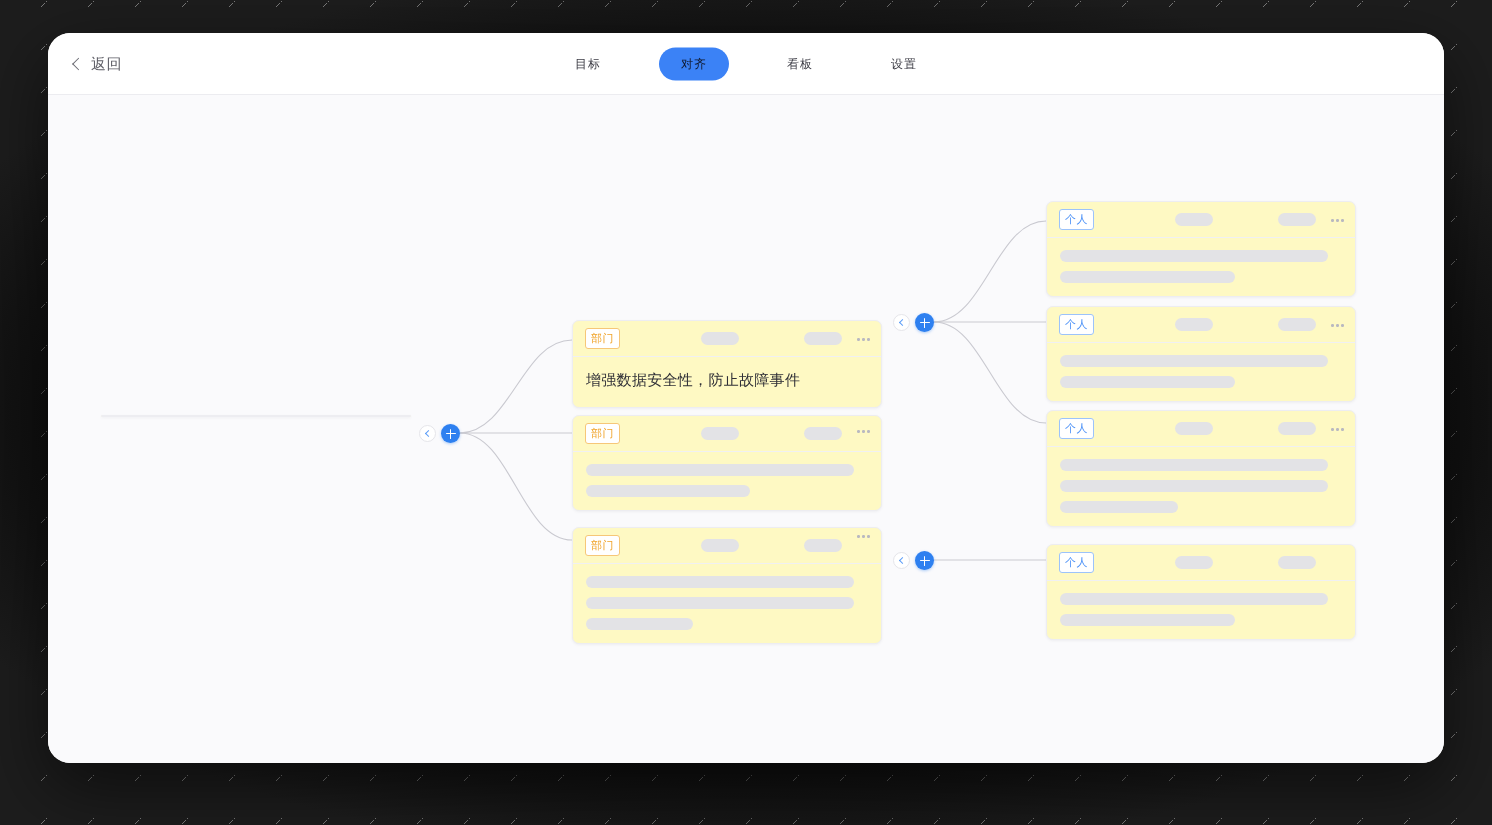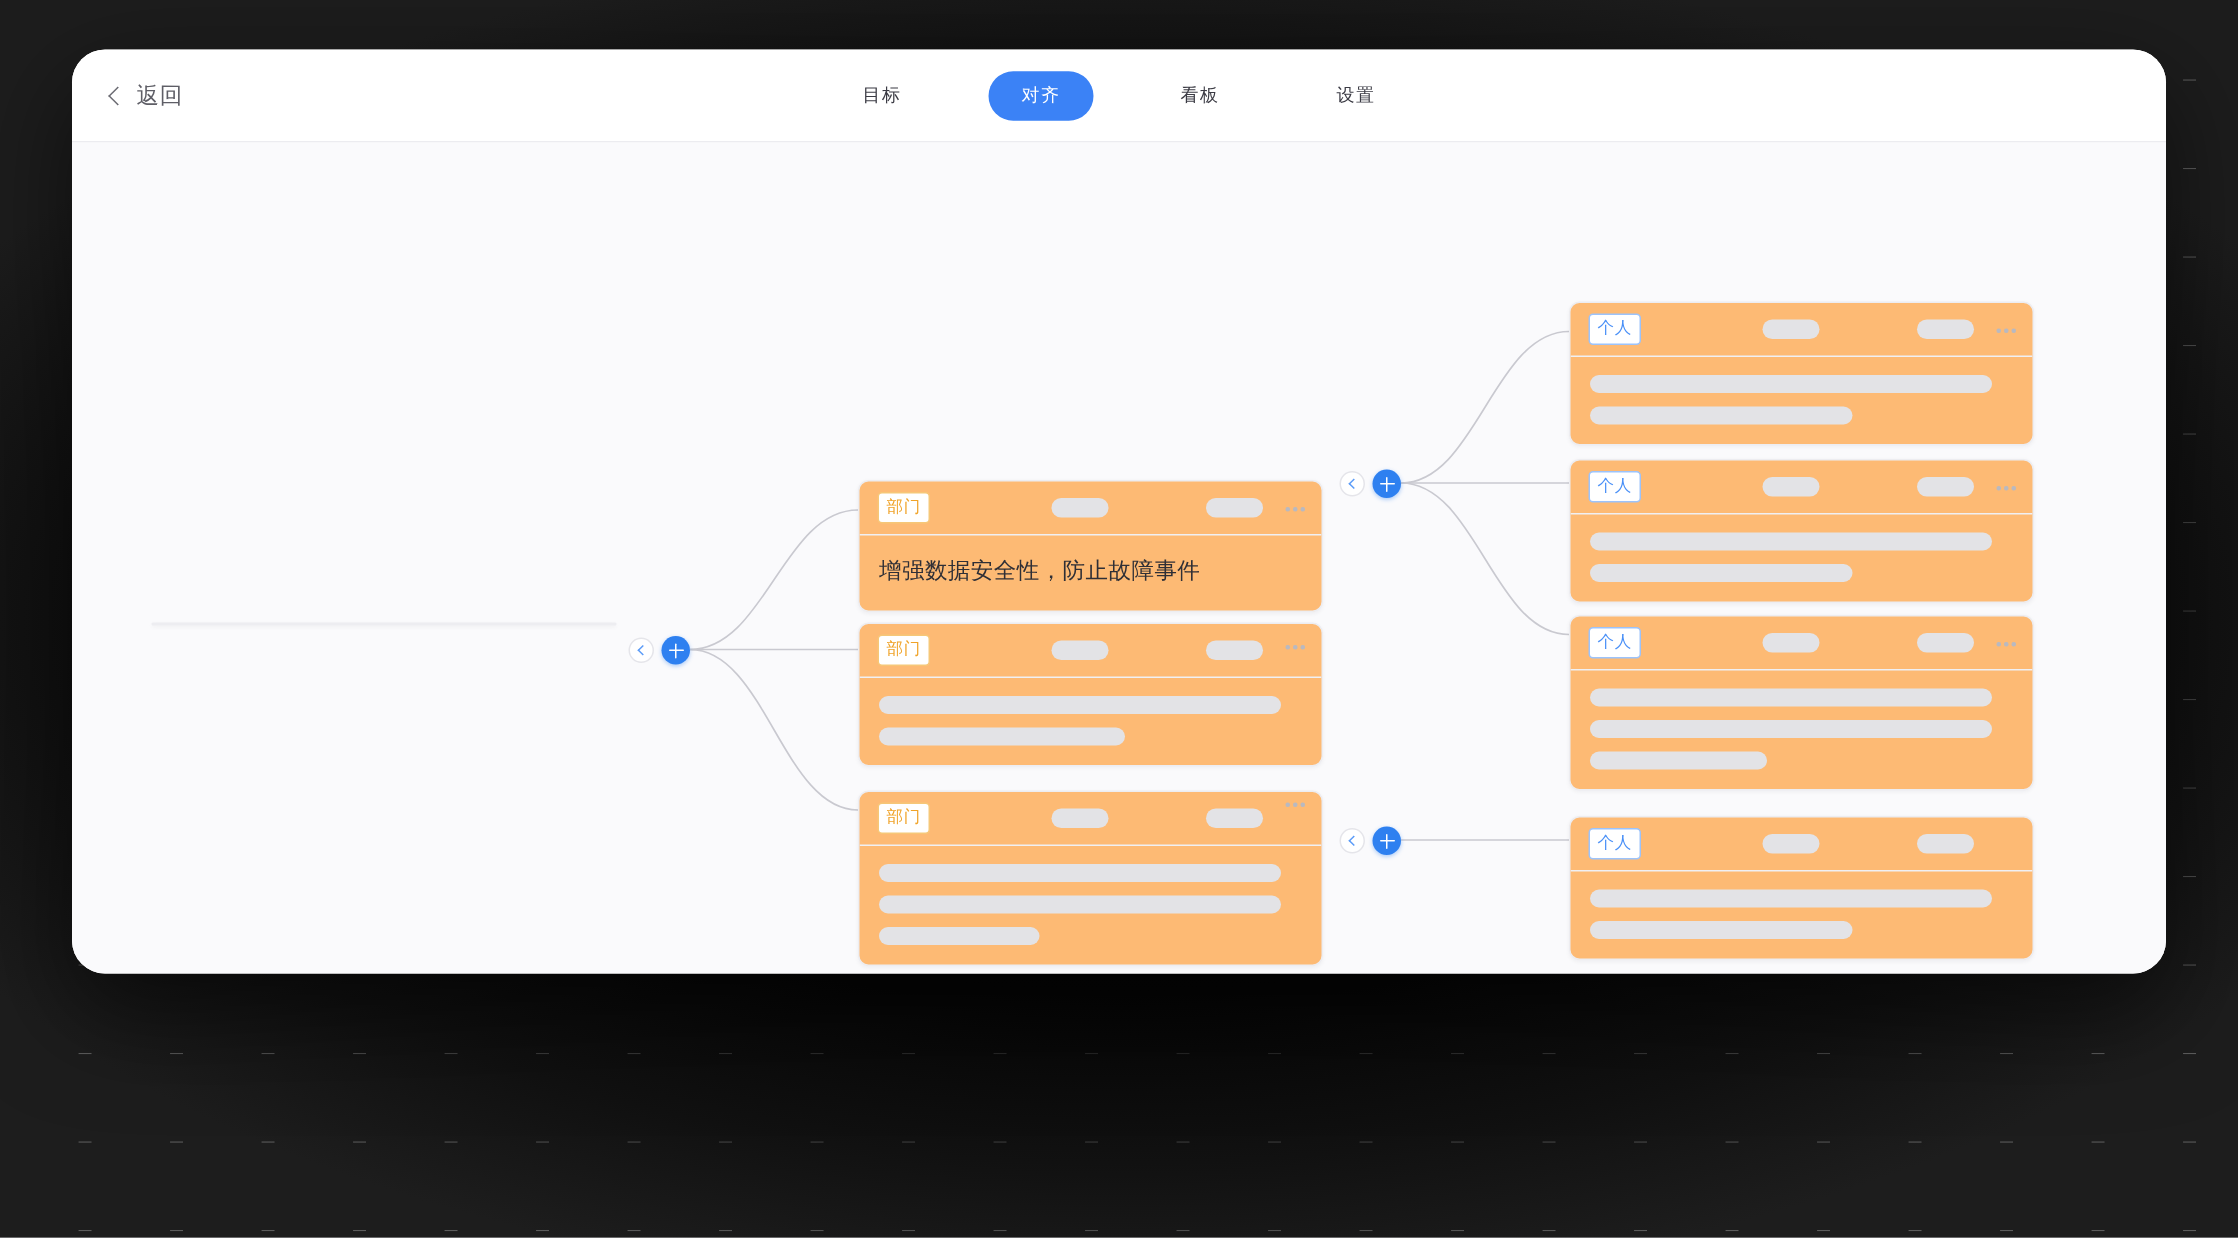--- a/index.html
+++ b/index.html
@@ -37,21 +37,21 @@
     -webkit-mask-image: radial-gradient(ellipse 58% 54% at 50% 50%, transparent 40%, #000 100%);
             mask-image: radial-gradient(ellipse 58% 54% at 50% 50%, transparent 40%, #000 100%);
   }
 
   
   #app-window {
     position: absolute;
     left: 48px;
     top: 33px;
     width: 1396px;
-    height: 616px;
+    height: 730px;
     background: #ffffff;
     border-radius: 22px;
     overflow: hidden;
     box-shadow: 0 24px 70px rgba(0,0,0,.55);
   }
 
   
   #topbar {
     position: relative;
     height: 62px;
@@ -97,21 +97,21 @@
     font-size: 12px;
     color: #3b3b44;
     padding: 8px 20px;
     border-radius: 18px;
     cursor: pointer;
     letter-spacing: 1px;
     white-space: nowrap;
   }
   .tab.active {
     background: #3b82f6;
-    color: #ffffff;
+    color: #0f172a;
     padding: 8px 22px;
   }
 
   
   #canvas {
     position: relative;
     width: 100%;
     height: 668px;
     background: #fafafc;
     overflow: hidden;
@@ -121,21 +121,21 @@
     position: absolute;
     left: 0; top: 0;
     width: 1396px;
     height: 668px;
     pointer-events: none;
   }
 
   
   .card {
     position: absolute;
-    background: #fdba74;
+    background: #fef9c3;
     border: 1px solid #ededf1;
     border-radius: 7px;
     box-shadow: 0 1px 3px rgba(16,24,40,.05);
     overflow: hidden;
   }
   .card-head {
     position: relative;
     height: 36px;
     display: flex;
     align-items: center;

